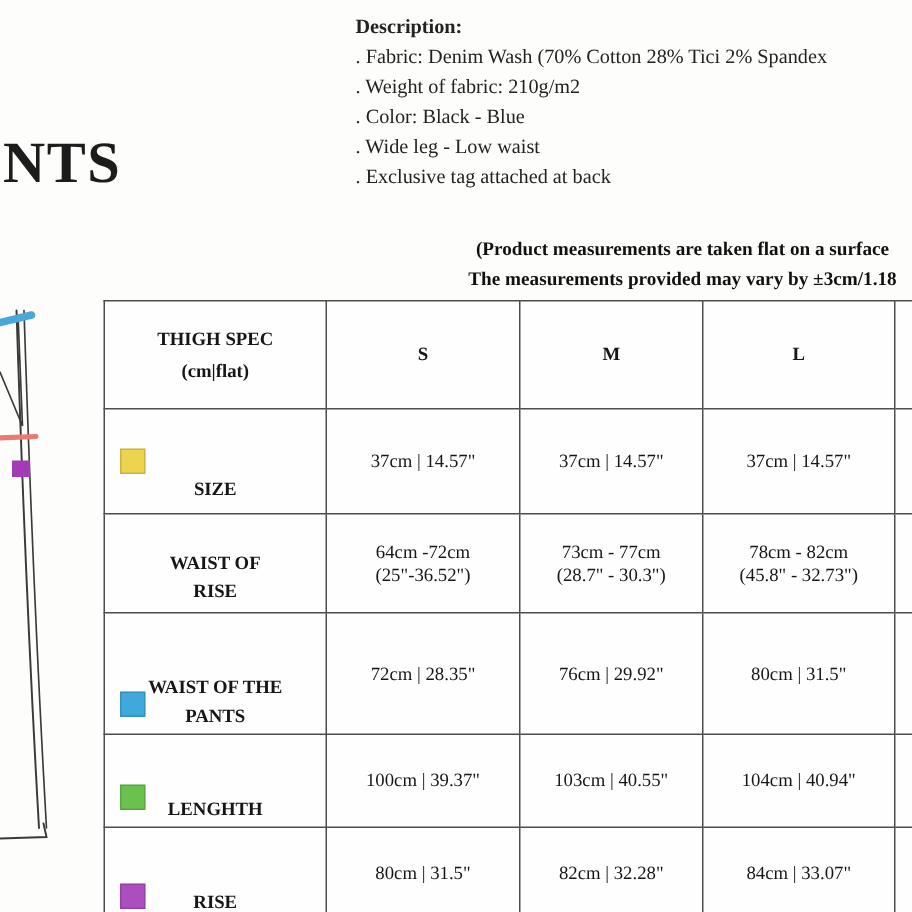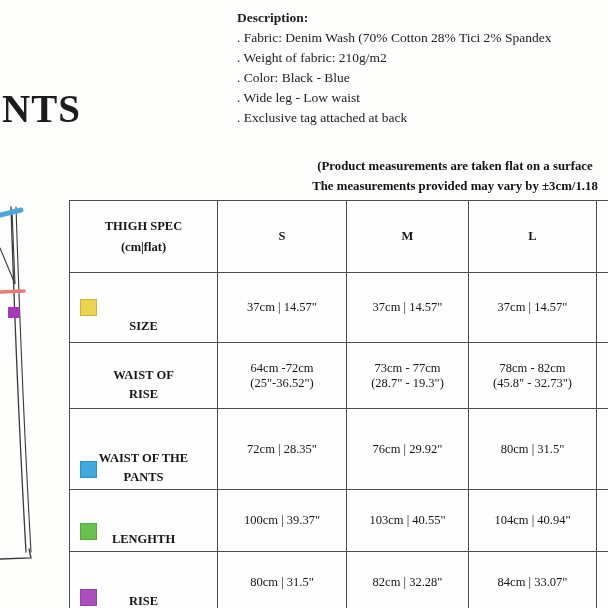--- a/index.html
+++ b/index.html
@@ -108,21 +108,21 @@
       <td></td>
     </tr>
     <tr class="r-waistbody">
       <td class="row-label">
         <span>WAIST OF
 RISE</span>
       </td>
       <td>64cm -72cm
 (25"-36.52")</td>
       <td>73cm - 77cm
-(28.7" - 19.3")</td>
+(28.7" - 30.3")</td>
       <td>78cm - 82cm
 (45.8" - 32.73")</td>
       <td></td>
     </tr>
     <tr class="r-waistpants">
       <td class="row-label">
         <span class="swatch" style="background-color: rgb(63, 168, 220);"></span>
         <span>WAIST OF THE
 PANTS</span>
       </td>

